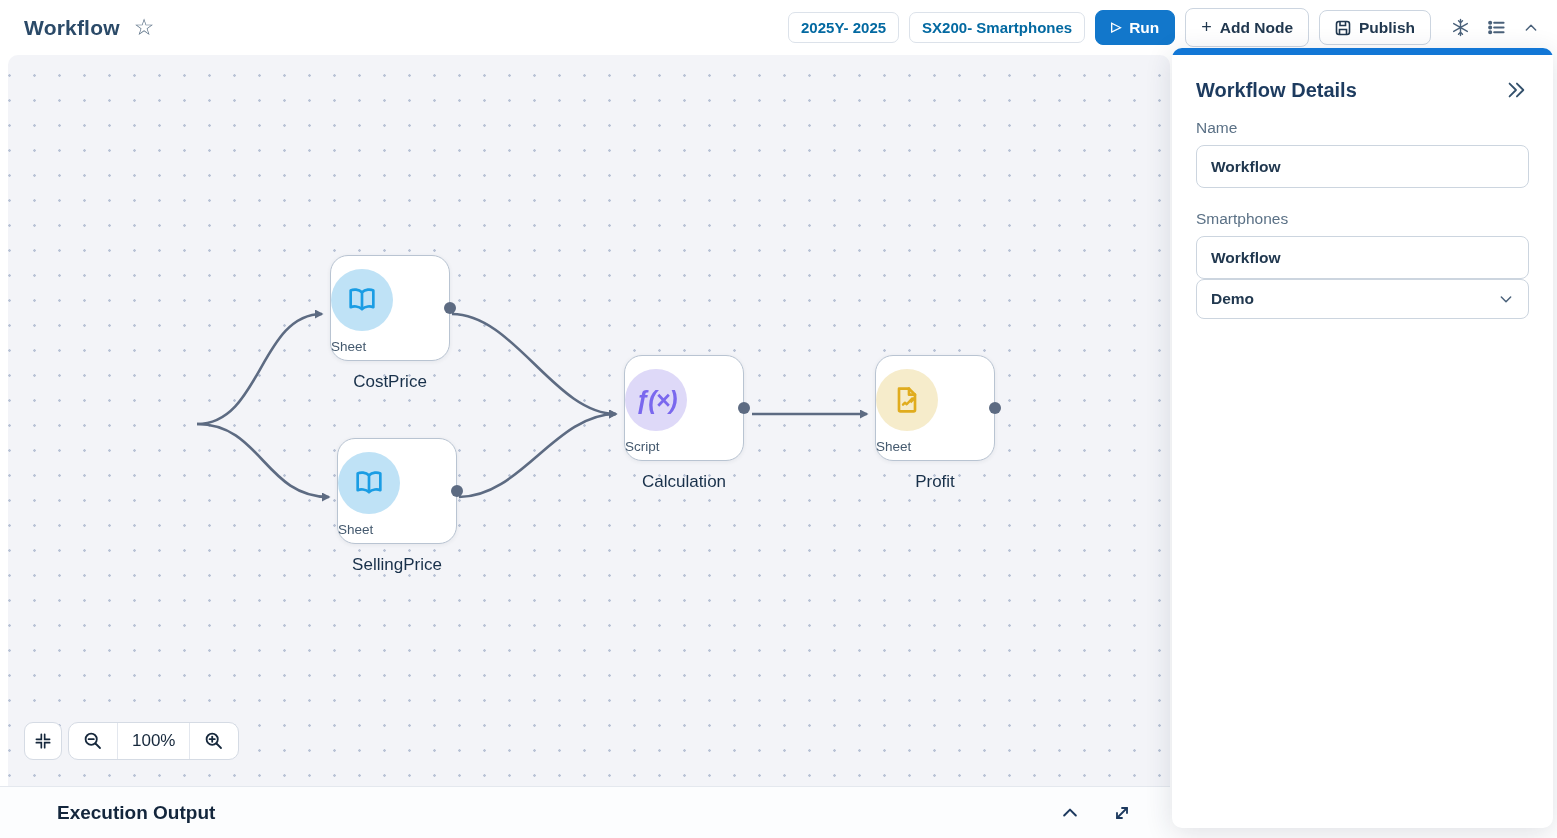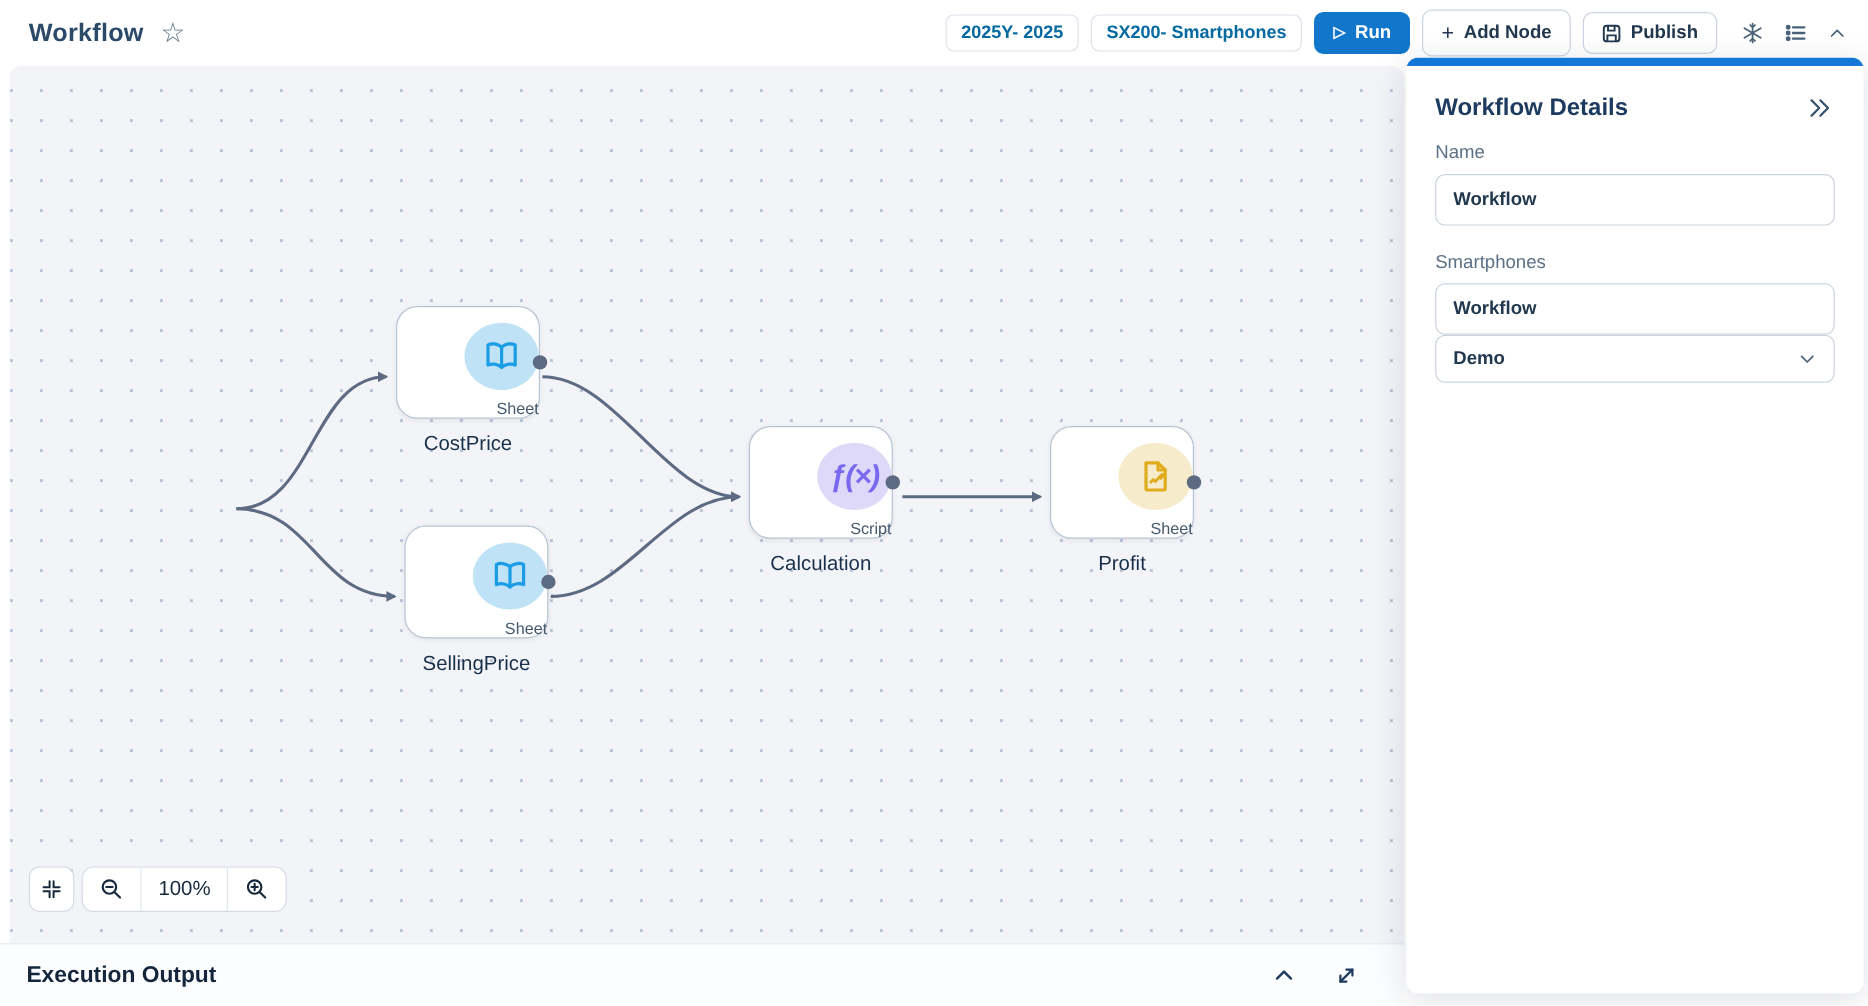--- a/index.html
+++ b/index.html
@@ -21,23 +21,23 @@
   .icon-btn { background:none; border:none; cursor:pointer; display:inline-flex; align-items:center; padding:2px; }
   .hdr-icons { display:flex; align-items:center; gap:13px; margin-left:8px; }
 
   
   .canvas { position:absolute; left:8px; top:55px; width:1162px; height:731px;
             background-color:#f3f4f8; border-radius:10px 10px 0 0;
             background-image:radial-gradient(circle, #b9c3d6 1.3px, transparent 1.45px);
             background-size:25px 25px; background-position:14px 8px; }
   .edges { position:absolute; inset:0; z-index:1; }
   .node { position:absolute; z-index:2; display:flex; flex-direction:column; align-items:center; width:122px; }
-  .node-card { position:relative; width:120px; height:94px; background:#fff; border:1.5px solid #b9c4d2;
+  .node-card { position:relative; width:120px; height:106px; background:#fff; border:1.5px solid #b9c4d2;
                border-radius:18px; box-shadow:0 1px 4px rgba(25,39,61,.07);
-               display:flex; flex-direction:column; align-items:flex-end; cursor:pointer; }
+               display:flex; flex-direction:column; align-items:flex-start; cursor:pointer; }
   .node-circle { width:62px; height:62px; border-radius:50%; margin-top:13px;
                  display:flex; align-items:center; justify-content:center; }
   .node-type { margin-top:8px; font-size:13.5px; color:#44596e; }
   .node-caption { margin-top:11px; font-size:17px; color:#18304a; }
   .port-out { position:absolute; right:-7px; top:50%; margin-top:-6px; width:12px; height:12px;
               border-radius:50%; background:#5d6b82; cursor:crosshair; }
   .circ-start  { background:#eef0f4; }
   .circ-sheet  { background:#bfe2f6; }
   .circ-script { background:#ded9f8; }
   .circ-profit { background:#f6eccb; }
@@ -50,21 +50,21 @@
   .zoom-pill { position:absolute; left:60px; top:667px; height:38px; background:#fff;
                border:1px solid #d5dbe4; border-radius:10px; display:flex; align-items:center;
                z-index:3; overflow:hidden; }
   .zoom-seg { display:flex; align-items:center; justify-content:center; padding:0 14px; height:100%;
               background:none; border:none; cursor:pointer; }
   .zoom-seg + .zoom-seg { border-left:1px solid #e3e7ee; }
   .zoom-level { font-size:17px; color:#16283c; min-width:56px; text-align:center; cursor:default; }
 
   
   .bottombar { position:absolute; left:0; bottom:0; width:1170px; height:52px; background:#fcfdfe;
-               border-top:1px solid #e4e8ee; display:flex; align-items:center; z-index:4; }
+               border-top:1px solid #e4e8ee; display:flex; align-items:center; z-index:4;padding-left:35px; }
   .bottombar-title { font-size:19px; font-weight:700; color:#13263c; margin-left:22px; }
   .bottombar-icons { margin-left:auto; margin-right:36px; display:flex; align-items:center; gap:28px; }
 
   
   .panel { position:absolute; left:1172px; top:48px; width:381px; height:780px; background:#fff;
            border-radius:10px; box-shadow:0 6px 28px rgba(30,45,70,.14); z-index:10; overflow:hidden; }
   .panel-topbar { height:7px; background:#1277d6; border-radius:10px 10px 0 0; }
   .panel-body { padding:22px 24px; }
   .panel-head { display:flex; align-items:center; justify-content:space-between; margin-bottom:16px; }
   .panel-title { font-size:20px; font-weight:700; color:#1d3b5f; }

